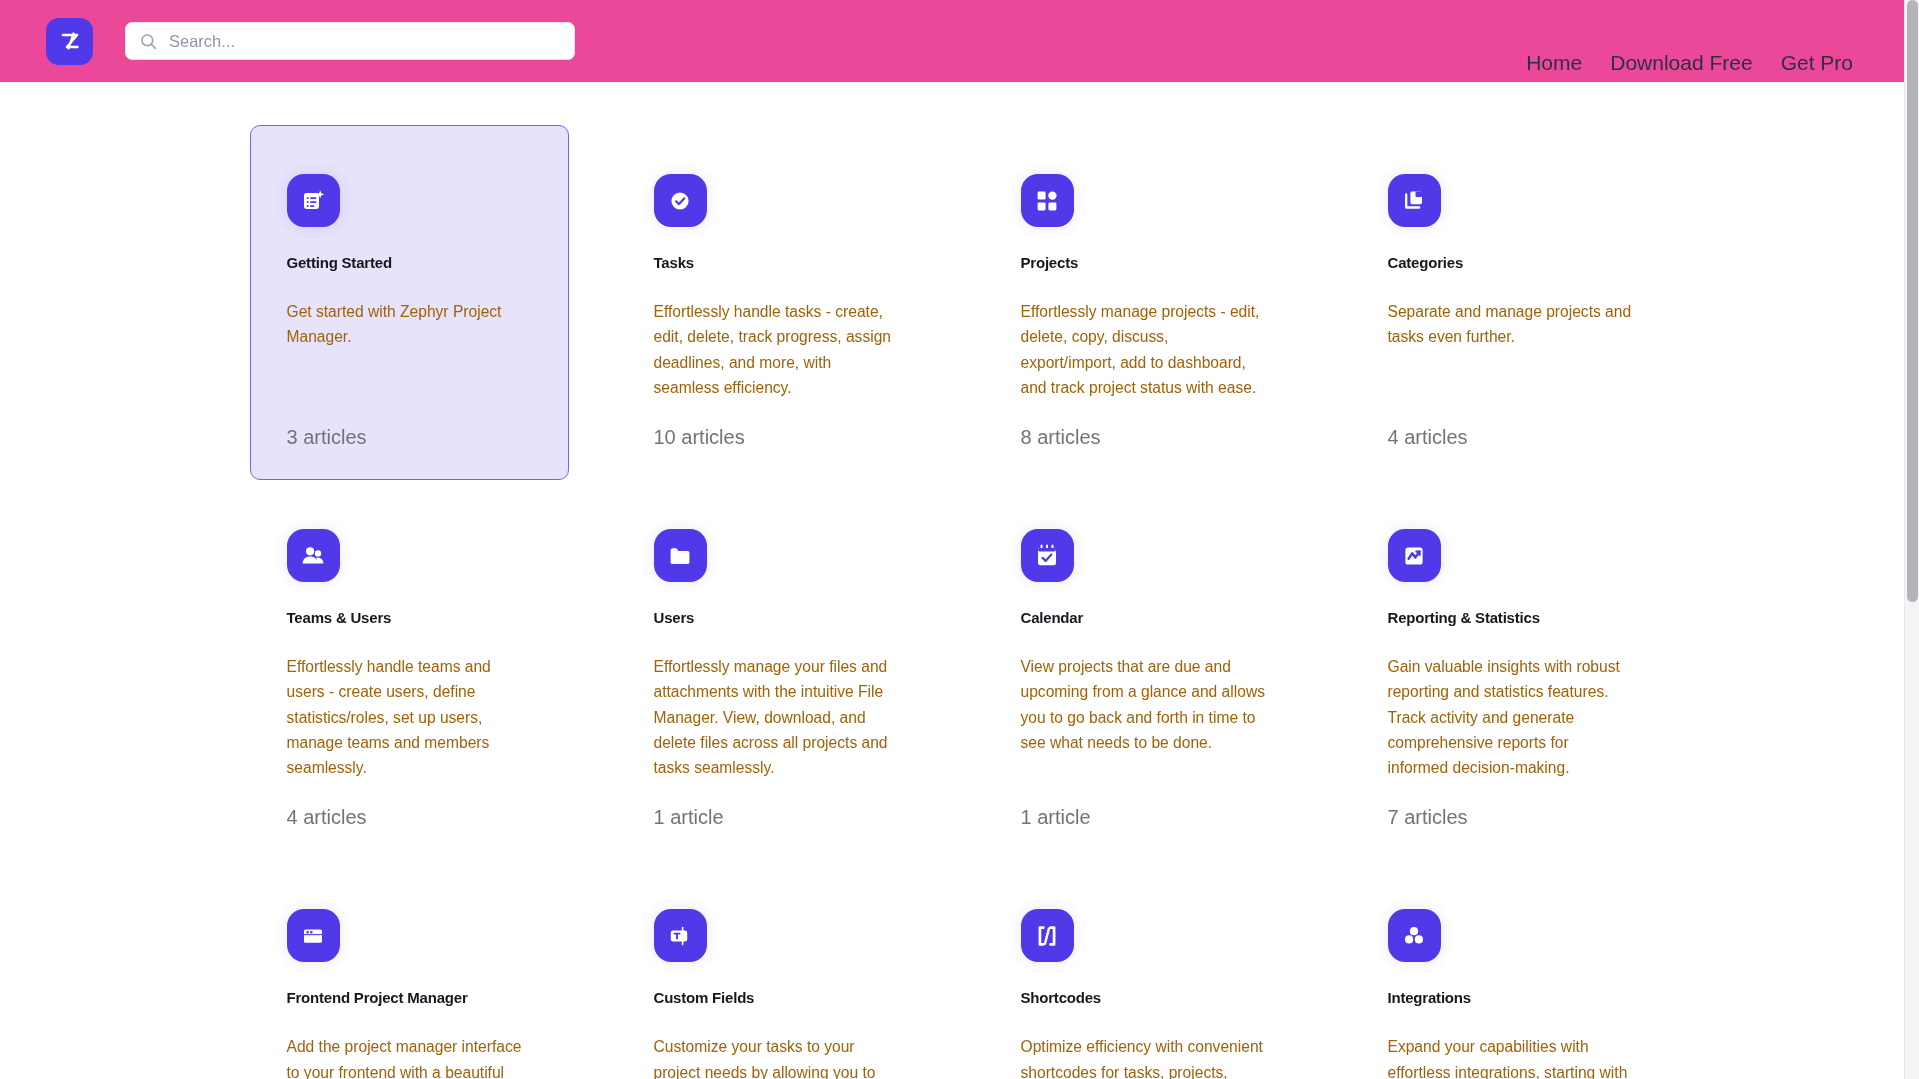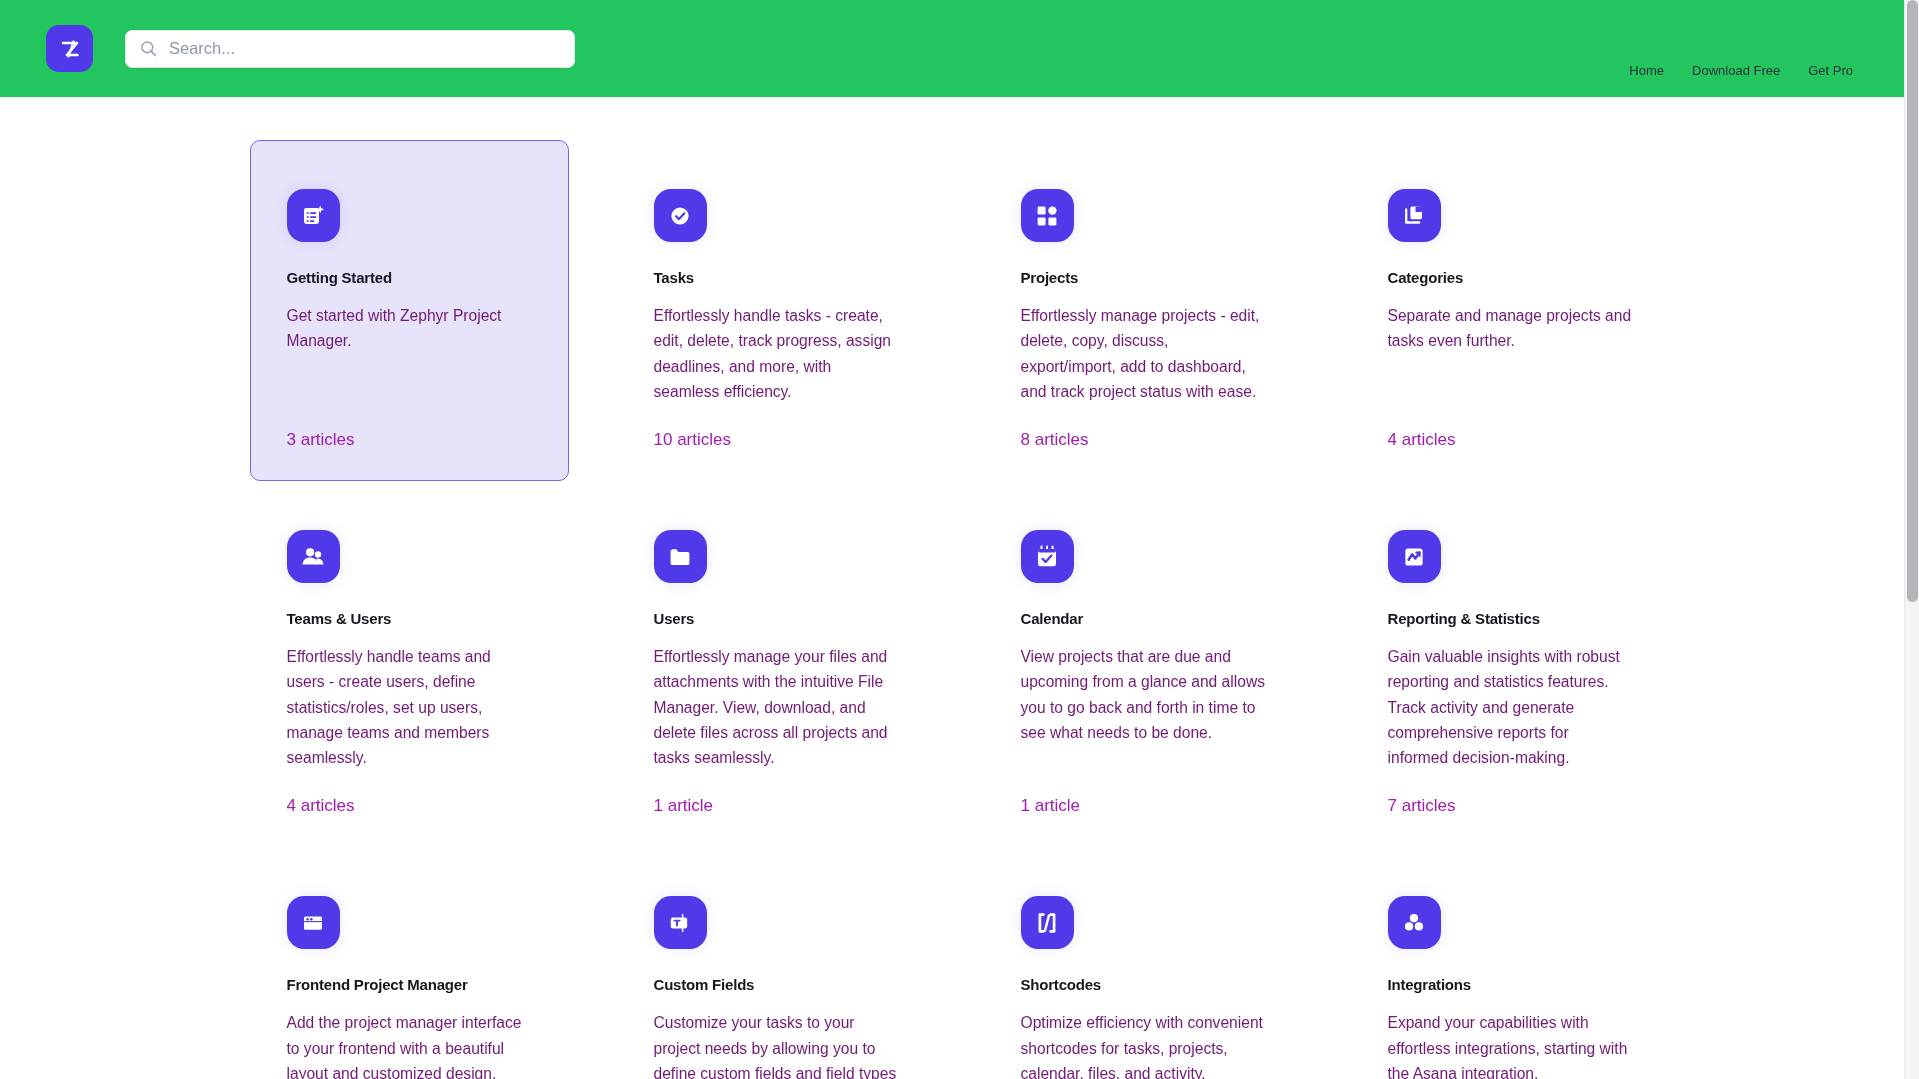--- a/index.html
+++ b/index.html
@@ -12,22 +12,22 @@
 
   body {
     font-family: "Liberation Sans", sans-serif;
     background: #ffffff;
     color: #1f2430;
     position: relative;
   }
 
   
   .header {
-    height: 98px;
-    background: #22c55e;
+    height: 83px;
+    background: #ec4899;
     display: flex;
     align-items: center;
     padding: 0 58px 0 46px;
     position: relative;
     border-bottom: 1px solid #eceef4;
   }
 
   .logo {
     width: 47px;
     height: 47px;
@@ -66,21 +66,21 @@
   .search-input::placeholder { color: #9096a6; }
 
   .nav {
     margin-left: auto;
     display: flex;
     align-items: center;
     gap: 28px;
     padding-right: 8px;
   }
   .nav a {
-    font-size: 13px;
+    font-size: 21px;
     color: #2b3140;
     text-decoration: none;
     white-space: nowrap;
     margin-top: 44px;
   }
 
   
   .content {
     padding: 42px 0 0 0;
   }
@@ -123,31 +123,31 @@
 
   .card-title {
     margin-top: 27px;
     font-size: 15px;
     font-weight: bold;
     color: #15181f;
     letter-spacing: -0.2px;
   }
 
   .card-desc {
-    margin-top: 17px;
+    margin-top: 28px;
     font-size: 15.6px;
     line-height: 1.62;
-    color: #701a75;
+    color: #a16207;
   }
 
   .card-count {
     margin-top: auto;
     padding-top: 26px;
-    font-size: 17px;
-    color: #a21caf;
+    font-size: 20px;
+    color: #737373;
   }
 
   
   .scrollbar-track {
     position: absolute;
     top: 0;
     right: 0;
     width: 15px;
     height: 1079px;
     background: #f4f4f6;

